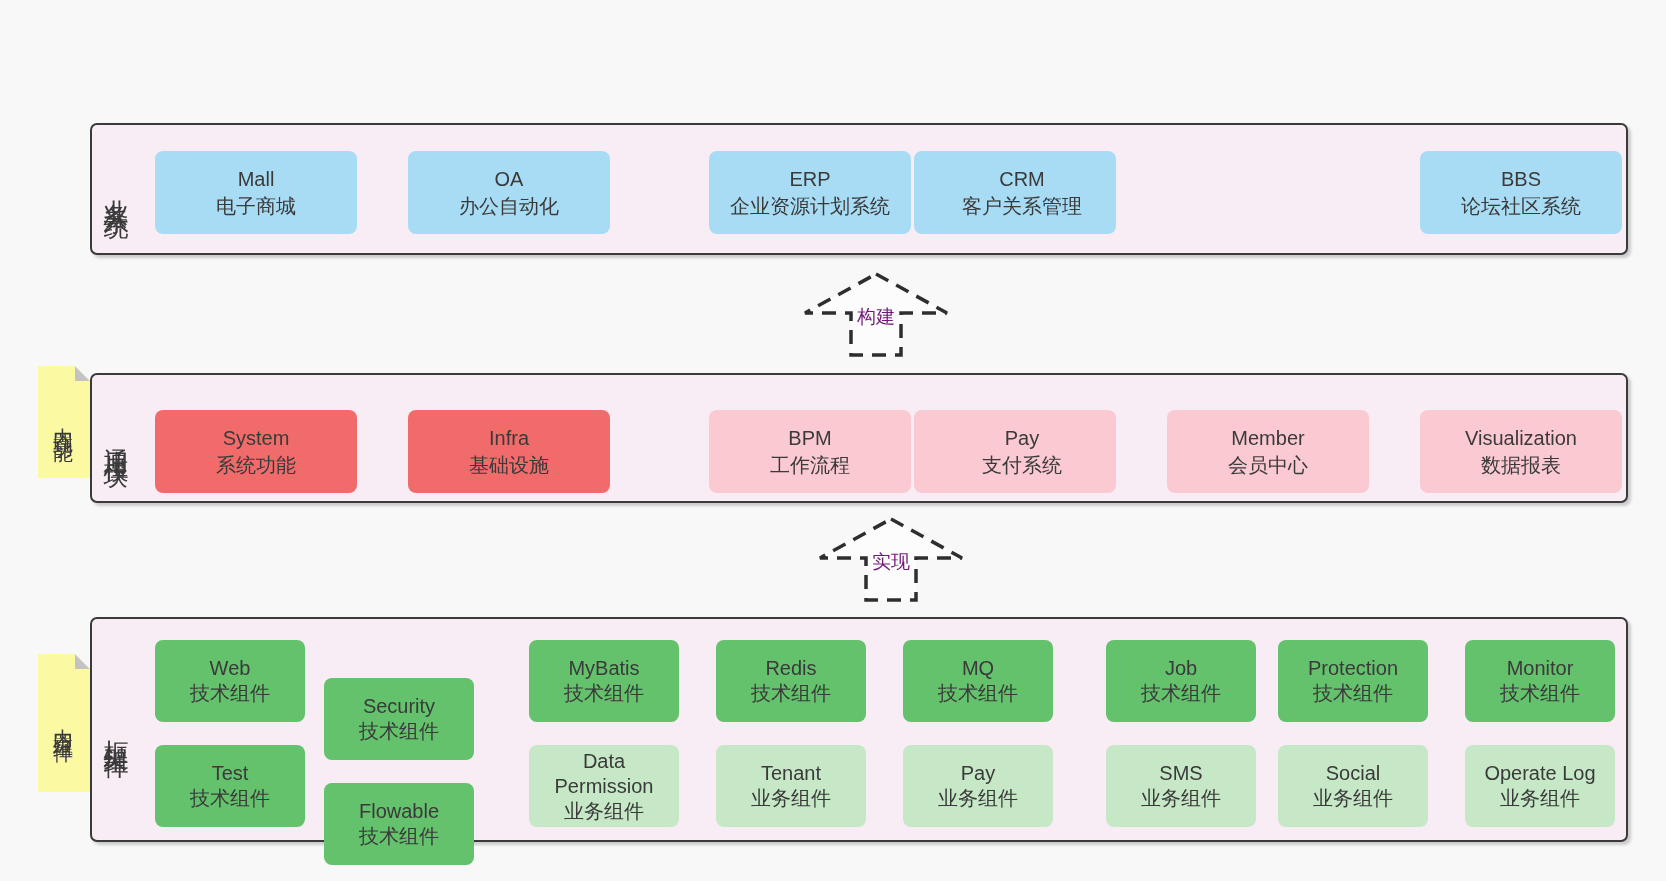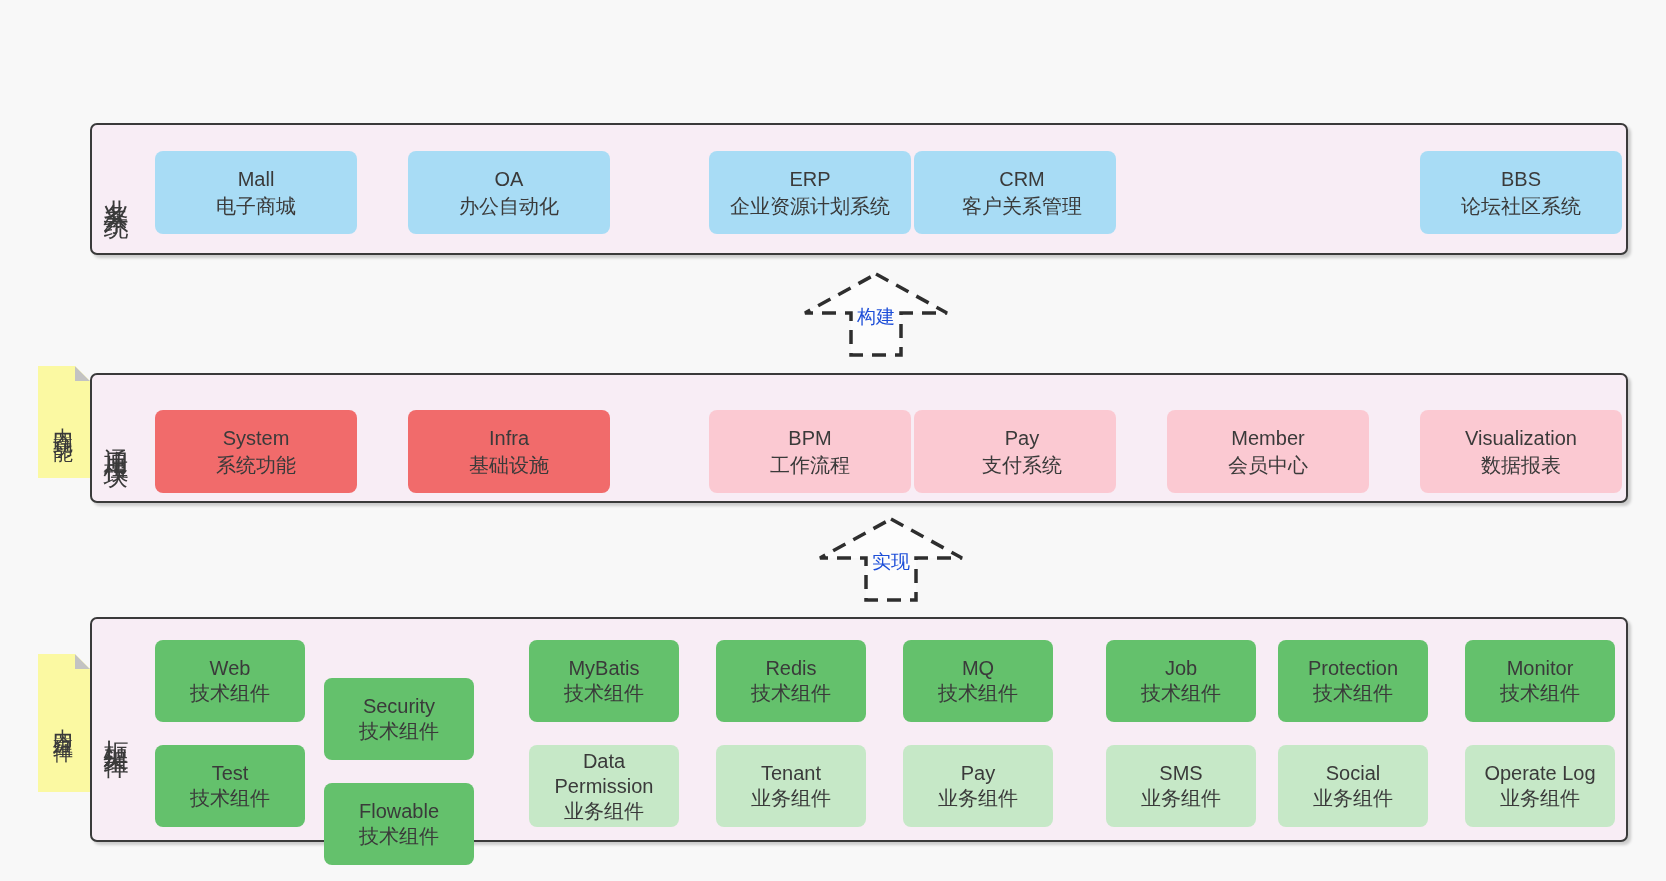--- a/index.html
+++ b/index.html
@@ -36,21 +36,21 @@
   .note1{top:366px;height:112px;}
   .note2{top:654px;height:138px;}
   .note-label{writing-mode:vertical-rl;text-orientation:upright;font-size:20px;
         letter-spacing:5px;color:#3a3a3a;}
   .fold{position:absolute;top:0;right:0;width:15px;height:15px;}
   .arrow{position:absolute;width:150px;height:88px;}
   .arrow1{left:801px;top:271px;}
   .arrow2{left:816px;top:516px;}
   .arrow svg{display:block;width:150px;height:88px;}
   .arrow-label{position:absolute;left:50%;top:46px;transform:translate(-50%,-50%);
-        background:#fcfcfc;padding:1px 3px;font-size:19px;color:#1d4ed8;white-space:nowrap;}
+        background:#fcfcfc;padding:1px 3px;font-size:19px;color:#701a75;white-space:nowrap;}
 </style>
 </head>
 <body>
 
 <div class="canvas">
 
   <div class="note note1">
     <span class="fold">
       <svg width="15" height="15">
           <path d="M0,0 L15,15 L0,15 Z" fill="#c3c3c3"></path>

